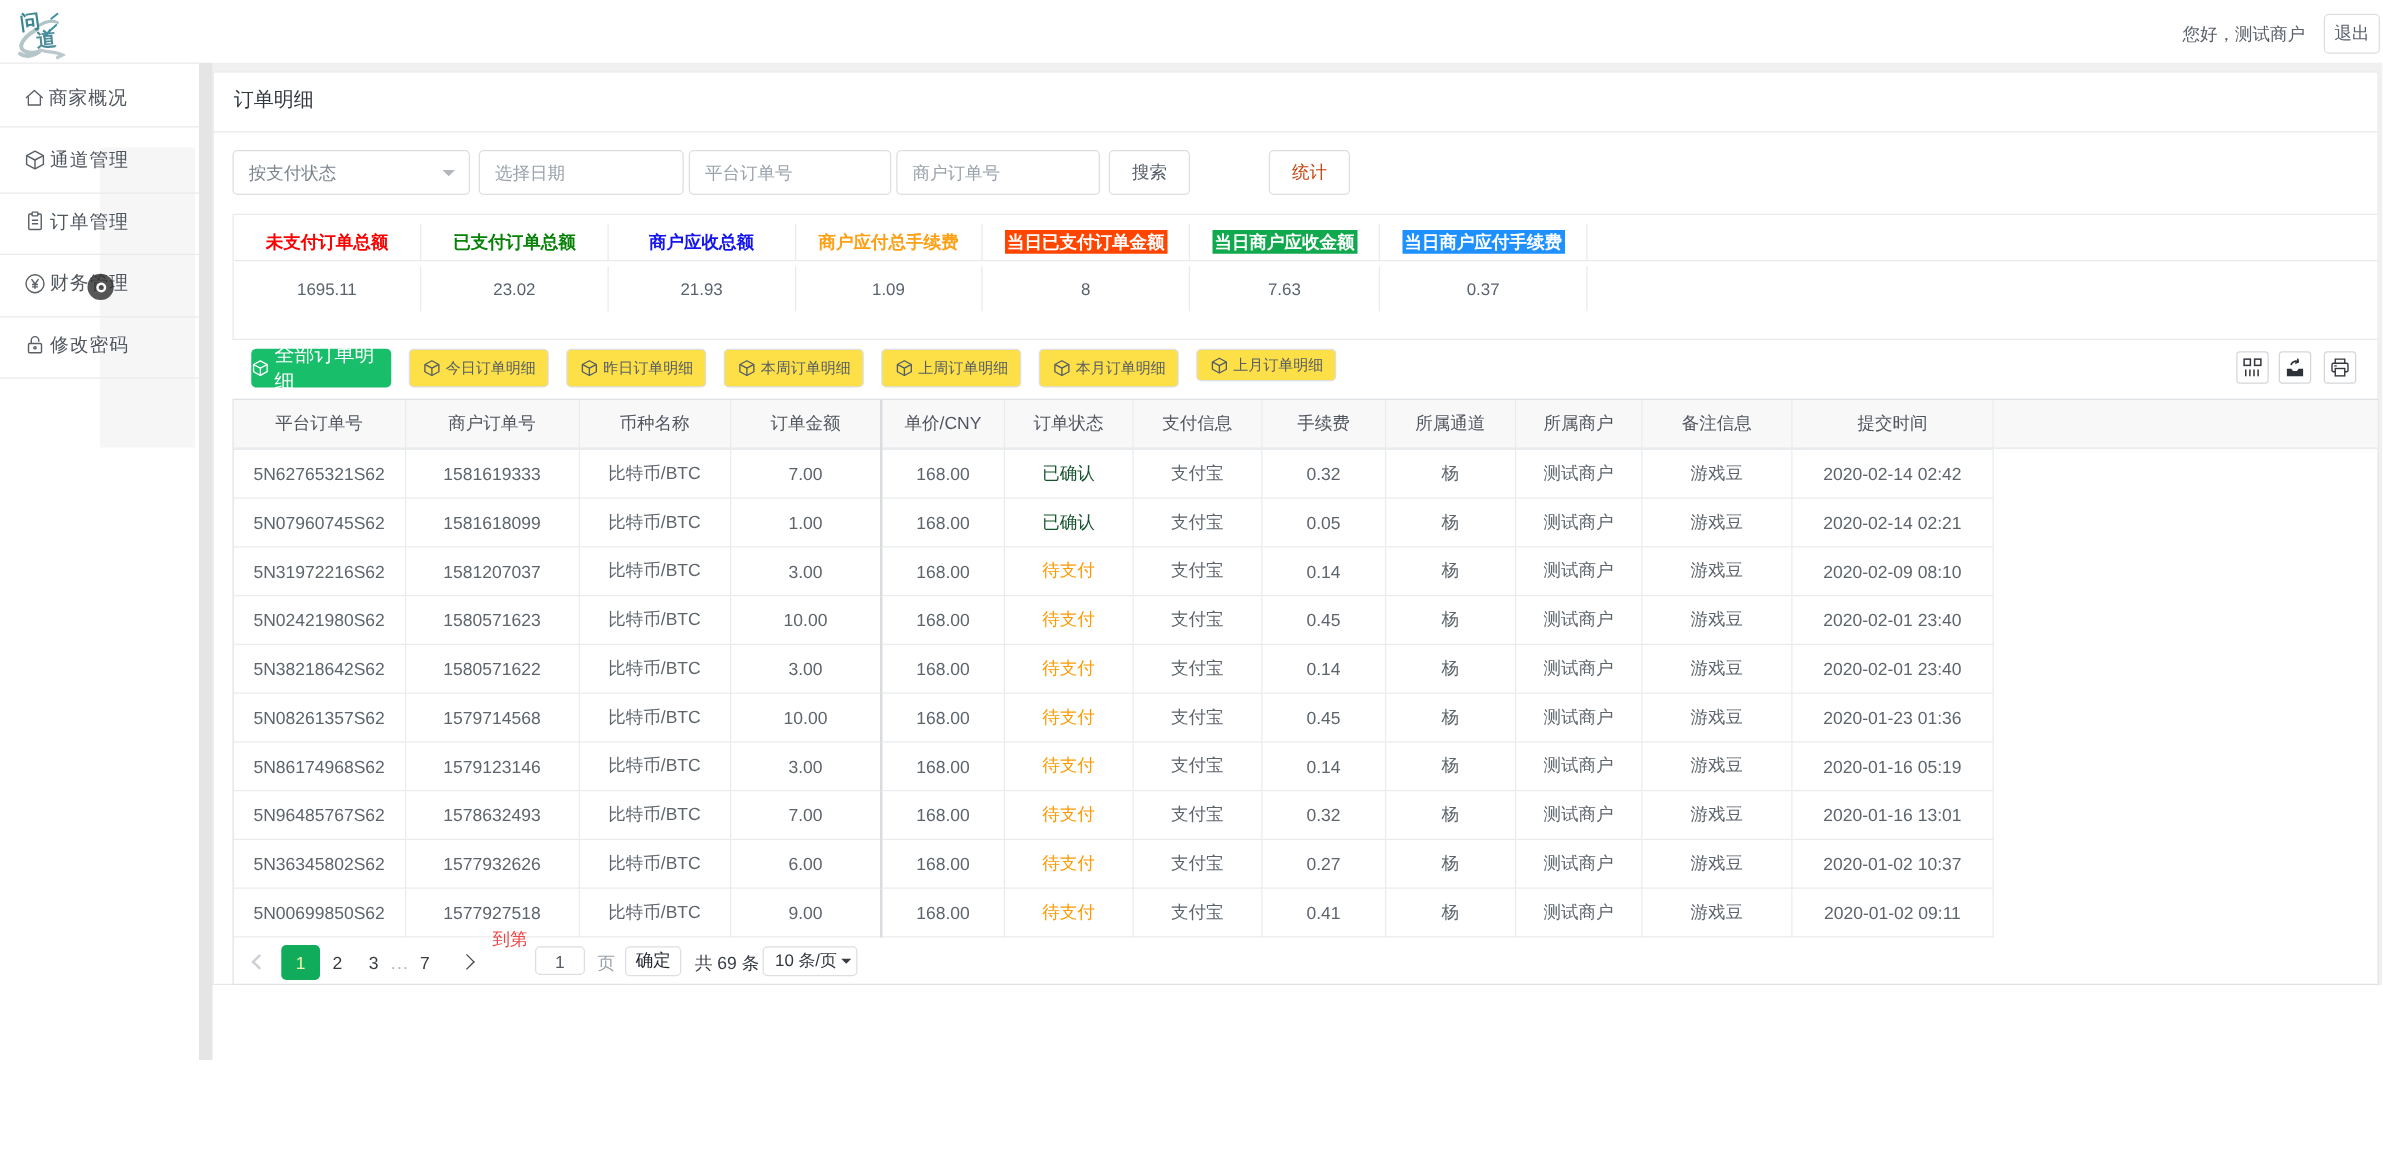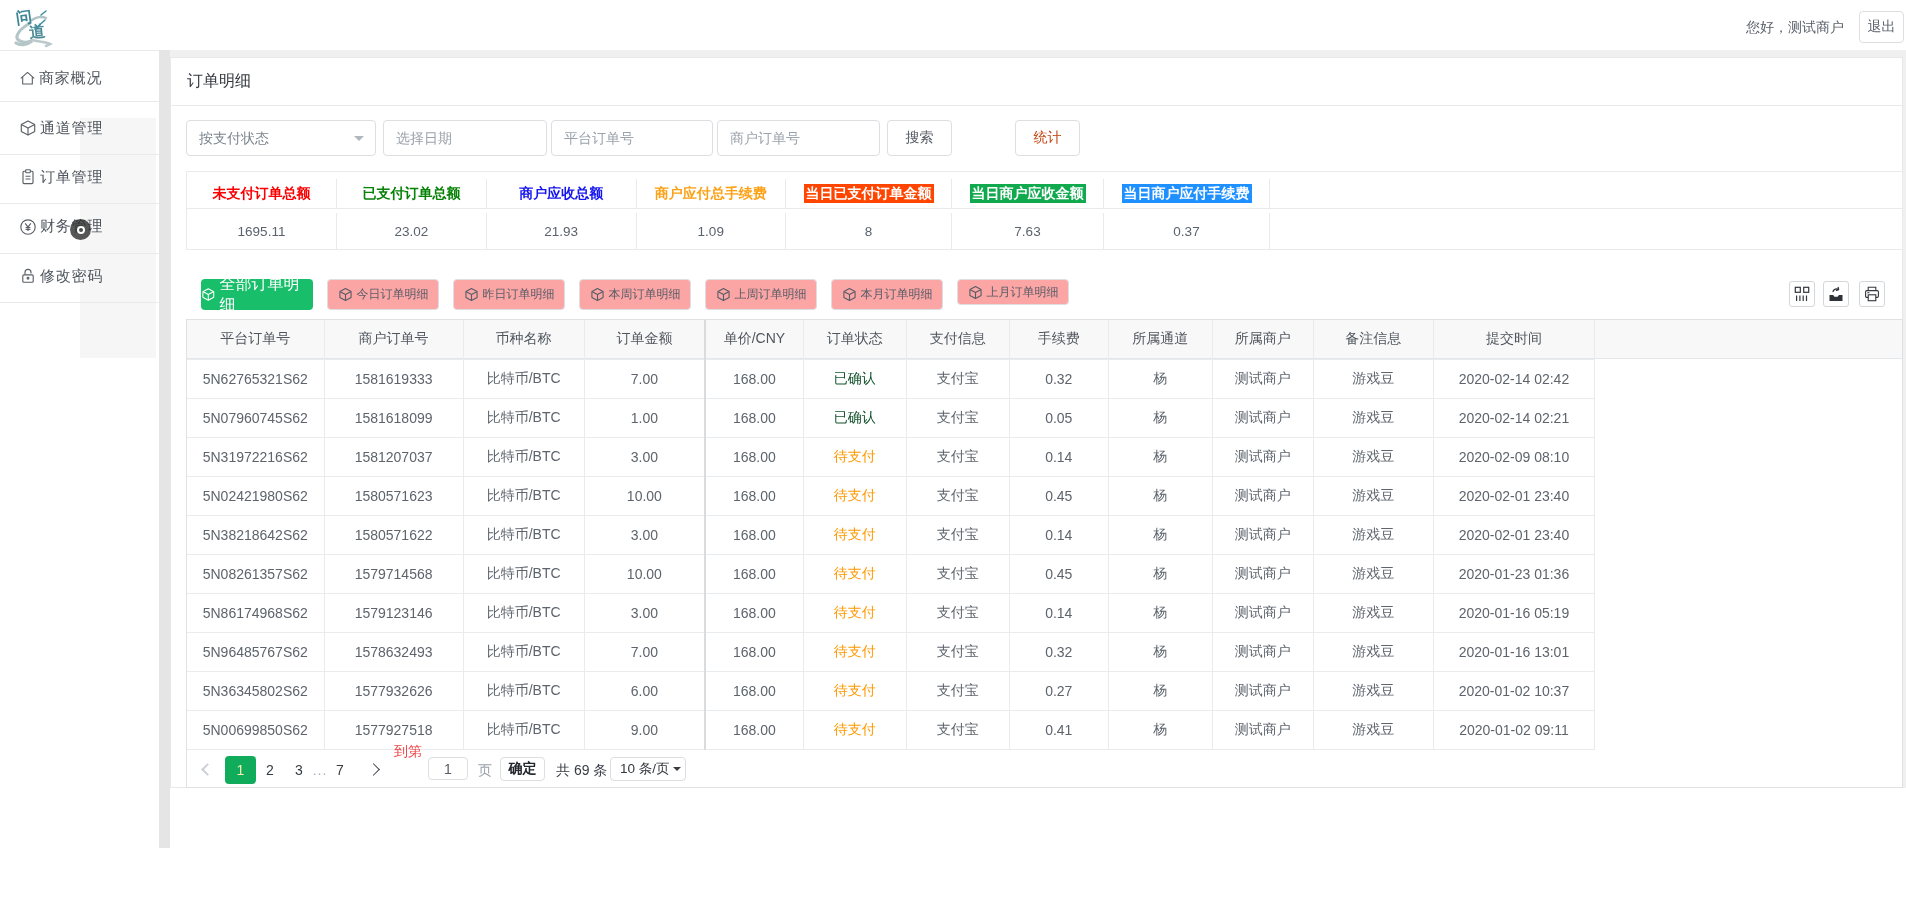--- a/index.html
+++ b/index.html
@@ -115,21 +115,21 @@
   </div>
 <div class="abs bd" style="left:551px;top:120px;width:162px;height:36px;z-index:3">
     <span style="position:absolute;left:12px;line-height:34px;color:#9aa2ab">平台订单号</span>
   </div>
 <div class="abs bd" style="left:717px;top:120px;width:163px;height:36px;z-index:3">
     <span style="position:absolute;left:12px;line-height:34px;color:#9aa2ab">商户订单号</span>
   </div>
 <div class="abs bd ctr" style="left:887px;top:120px;width:65px;height:36px;color:#565c66;z-index:3">搜索</div>
 <div class="abs bd ctr" style="left:1015px;top:120px;width:65px;height:36px;color:#c2410c;z-index:3">统计</div>
 
-<div class="abs" style="left:186px;top:171px;width:1717px;height:79px;border:1px solid #e8eaec;background:#fff;z-index:3">
+<div class="abs" style="left:186px;top:171px;width:1717px;height:101px;border:1px solid #e8eaec;background:#fff;z-index:3">
   <div style="display:flex;height:37px;padding-top:7px;border-bottom:1px solid #e8eaec;font-size:14px;font-weight:bold;box-sizing:border-box">
     <div class="ctr sc" style="width:150px">
         <span style="color:#fb0000">未支付订单总额</span>
       </div>
     <div class="ctr sc" style="width:150px">
         <span style="color:#078207">已支付订单总额</span>
       </div>
     <div class="ctr sc" style="width:149.5px">
         <span style="color:#1414f0">商户应收总额</span>
       </div>
@@ -214,21 +214,21 @@
 <div class="abs btn-w ctr" style="left:957px;top:279px;width:112px;height:26px;z-index:3">
     <svg width="15" height="15" viewBox="0 0 18 18" fill="none" stroke="#565c66" stroke-width="1.3" stroke-linejoin="round">
       <path d="M9 1.9 L15.7 5.5 V12.5 L9 16.1 L2.3 12.5 V5.5 Z"></path>
       <path d="M2.7 5.7 L9 9 L15.3 5.7"></path>
       <path d="M9 9 V15.8"></path>
     </svg>
     <span style="margin-left:4px">上月订单明细</span>
   </div>
 <style>
 .btn-g{background:#19be6b;border-radius:4px;font-size:16px}
-.btn-w{background:#fca5a5;border:1px solid #dcdee2;border-radius:4px;font-size:12px;color:#565c66}
+.btn-w{background:#fde047;border:1px solid #dcdee2;border-radius:4px;font-size:12px;color:#565c66}
 </style>
 
 <div class="abs ctr icbtn" style="left:1789px;top:281px">
   <svg width="16" height="16" viewBox="0 0 16 16" fill="none" stroke="#33363d" stroke-width="1.2">
       <rect x="1.3" y="1.3" width="5" height="5"></rect>
       <rect x="9.7" y="1.3" width="5" height="5"></rect>
       <path d="M2.6 9.6 V15 M5.9 9.6 V15 M9.2 9.6 V15 M12.5 9.6 V15"></path>
     </svg>
 </div>
 <div class="abs ctr icbtn" style="left:1823px;top:281px">
@@ -436,18 +436,18 @@
 <span class="abs" style="left:203px;top:765px;width:9px;height:9px;border-left:2px solid #ccd0d6;border-bottom:2px solid #ccd0d6;transform:rotate(45deg);z-index:4"></span>
 <div class="abs ctr" style="left:225px;top:756px;width:31px;height:28px;background:#10ac5c;border-radius:4px;color:#f6f2ae;z-index:4">1</div>
 <div class="abs ctr" style="left:258px;top:757px;width:24px;height:26px;color:#363b42;z-index:4">2</div>
 <div class="abs ctr" style="left:287px;top:757px;width:24px;height:26px;color:#363b42;z-index:4">3</div>
 <div class="abs ctr" style="left:308px;top:757px;width:24px;height:26px;color:#a9b2c2;letter-spacing:1px;z-index:4">...</div>
 <div class="abs ctr" style="left:328px;top:757px;width:24px;height:26px;color:#363b42;z-index:4">7</div>
 <span class="abs" style="left:369px;top:765px;width:9px;height:9px;border-right:1.7px solid #40454e;border-top:1.7px solid #40454e;transform:rotate(45deg);z-index:4"></span>
 <div class="abs" style="left:394px;top:738px;height:26px;line-height:26px;color:#ef4444;z-index:4">到第</div>
 <div class="abs ctr bd" style="left:428px;top:757px;width:40px;height:23px;border-radius:4px;color:#565c66;z-index:4">1</div>
 <div class="abs" style="left:478px;top:757px;height:26px;line-height:26px;color:#9aa0a8;z-index:4">页</div>
-<div class="abs ctr bd" style="left:500px;top:757px;width:45px;height:24px;border-radius:4px;color:#23272e;font-weight:bold;z-index:4">确定</div>
+<div class="abs ctr bd" style="left:500px;top:757px;width:45px;height:24px;border-radius:4px;color:#23272e;font-weight:normal;z-index:4">确定</div>
 <div class="abs" style="left:556px;top:757px;height:26px;line-height:26px;color:#383d45;z-index:4">共 69 条</div>
 <div class="abs bd" style="left:610px;top:757px;width:76px;height:24px;border-radius:4px;z-index:4">
   <span style="position:absolute;left:9px;line-height:22px;color:#33383f;font-size:13.5px">10 条/页</span>
   <span style="position:absolute;right:4px;top:9px;width:0;height:0;border:4.2px solid transparent;border-top-color:#383c42;border-bottom:none"></span>
 </div>
 
 </body></html>

